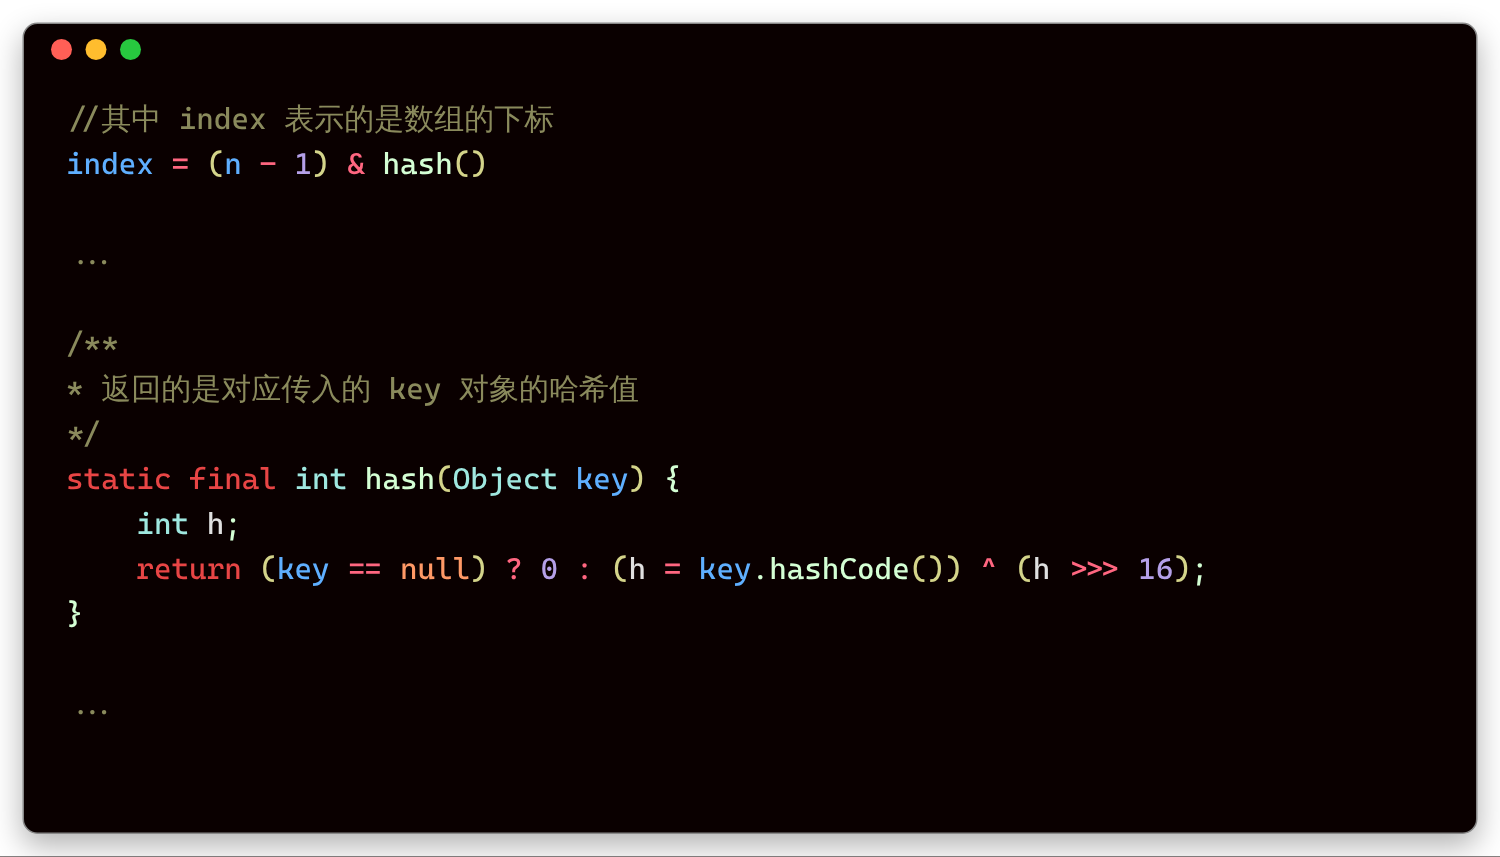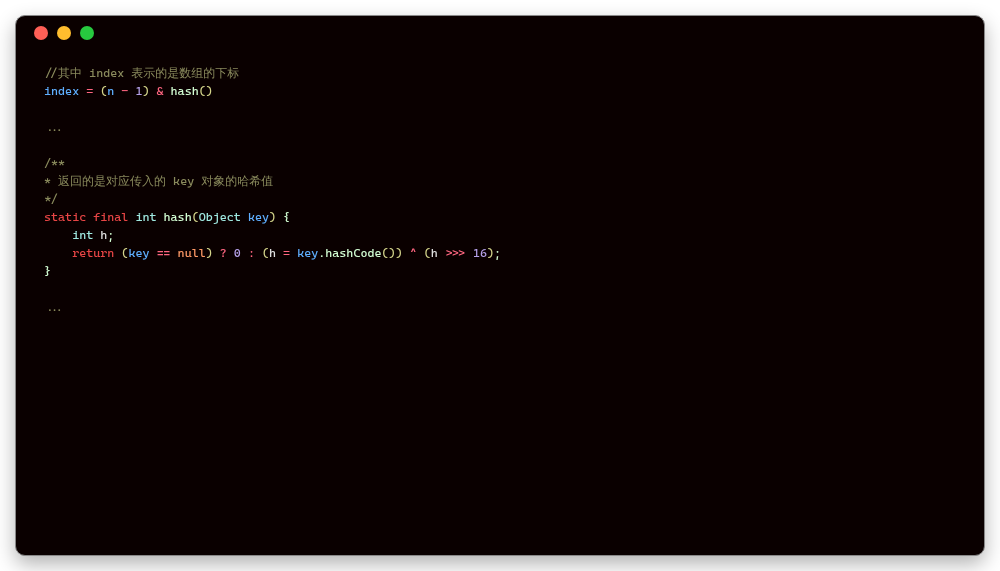--- a/index.html
+++ b/index.html
@@ -33,21 +33,21 @@
       width: 14px;
       height: 14px;
       border-radius: 50%;
     }
     .traffic-red { background: #ff5f56; }
     .traffic-yellow { background: #ffbd2e; }
     .traffic-green { background: #27c93f; }
     .code-area {
       padding: 14px 28px;
       font-family: "SF Mono", Monaco, "Cascadia Code", "Roboto Mono", Consolas, "Courier New", monospace;
-      font-size: 12px;
+      font-size: 20px;
       line-height: 1.5;
       white-space: pre;
       color: #eee;
     }
     .tk-comment { color: #8a8a5c; }
     .tk-identifier { color: #5fafff; }
     .tk-operator { color: #ff6680; }
     .tk-number { color: #b5a0e8; }
     .tk-funcname { color: #d4ffd4; }
     .tk-punct { color: #d4ffd4; }

